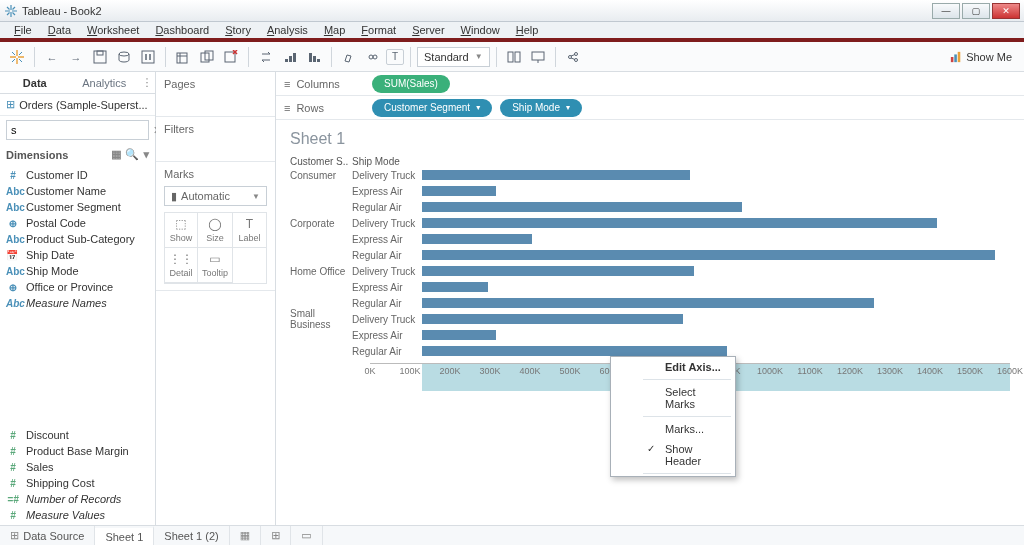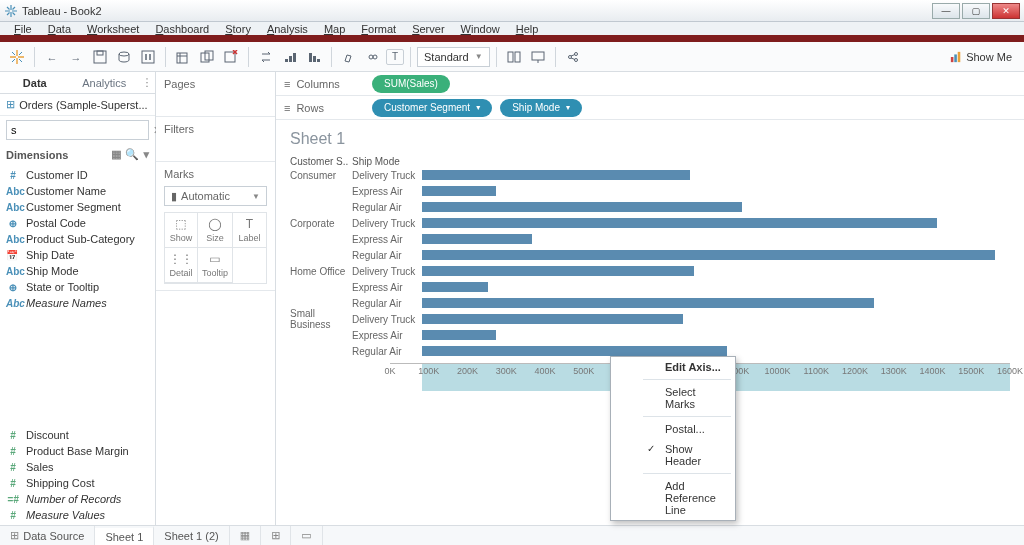--- a/index.html
+++ b/index.html
@@ -2,21 +2,21 @@
 <html><head>
 <meta charset="utf-8">
 <style>
 * { margin:0; padding:0; box-sizing:border-box; font-family:"Segoe UI",Arial,sans-serif; }
 body { width:1024px; height:545px; background:#fff; font-size:11px; color:#333; overflow:hidden; }
 .titlebar { height:22px; background:linear-gradient(#fff,#e8ecf0); border-bottom:1px solid #c0c8d0; display:flex; align-items:center; padding:0 4px; }
 .titlebar .app-ico { width:14px; height:14px; margin-right:4px; color:#4a90b8; }
 .titlebar-right { margin-left:auto; display:flex; gap:2px; }
 .winbtn { width:28px; height:16px; border:1px solid #9aa; background:linear-gradient(#f8fafc,#dce4ea); display:flex; align-items:center; justify-content:center; font-size:9px; cursor:pointer; }
 .winbtn.close { background:linear-gradient(#e88,#c33); color:#fff; border-color:#933; }
-.menubar { height:20px; background:#eef2f5; border-bottom:7px solid #7f1d1d; display:flex; align-items:center; padding-left:6px; gap:0; }
+.menubar { height:20px; background:#eef2f5; border-bottom:4px solid #7f1d1d; display:flex; align-items:center; padding-left:6px; gap:0; }
 .menubar span { padding:2px 8px; cursor:pointer; }
 .menubar span u { text-decoration:underline; }
 .toolbar { height:30px; background:#fafbfc; border-bottom:1px solid #d8dde2; display:flex; align-items:center; padding:0 6px; gap:2px; }
 .tb-ico { width:22px; height:22px; display:flex; align-items:center; justify-content:center; cursor:pointer; border-radius:2px; color:#5a6572; }
 .tb-sep { width:1px; height:20px; background:#d0d6dc; margin:0 4px; }
 .tb-combo { height:20px; border:1px solid #c8cfd6; background:#fff; padding:0 6px; display:flex; align-items:center; gap:6px; font-size:11px; cursor:pointer; }
 .showme { margin-left:auto; display:flex; gap:4px; cursor:pointer; padding:2px 6px; }
 .showme-ico { width:12px; height:12px; }
 .main { display:flex; height:453px; }
 
@@ -57,21 +57,21 @@
 .sheetbody { flex:1; padding:10px 14px; position:relative; }
 .sheetbody h2 { font-weight:300; color:#8a949e; font-size:16px; margin-bottom:8px; }
 .chartwrap { position:relative; }
 .chdr { display:flex; font-size:10px; color:#555; }
 .chdr .c1 { width:62px; } .chdr .c2 { width:70px; }
 .row { display:flex; align-items:center; height:16px; }
 .row .seg { width:62px; font-size:10px; color:#666; }
 .row .ship { width:70px; font-size:10px; color:#666; text-align:left; padding-right:4px; }
 .row .bar-area { flex:1; position:relative; height:12px; }
 .bar { position:absolute; left:0; top:1px; height:10px; background:#5a8bb0; }
-.axis { display:flex; margin-left:100px; font-size:9px; color:#777; border-top:1px solid #bbb; height:14px; position:relative; }
+.axis { display:flex; margin-left:80px; font-size:9px; color:#777; border-top:1px solid #bbb; height:14px; position:relative; }
 .tick { position:absolute; transform:translateX(-50%); top:2px; }
 .axis-title { position:absolute; left:50%; transform:translateX(-50%); top:14px; color:#666; font-size:10px; }
 .axis-hl { position:absolute; left:132px; right:0; top:0; height:28px; background:#7fc0cc; opacity:.55; }
 
 .ctx { position:absolute; left:610px; top:356px; width:126px; background:#fff; border:1px solid #a8b0b8; box-shadow:2px 3px 6px rgba(0,0,0,.25); z-index:50;padding-left:28px; }
 .ctx-item { padding:4px 10px 4px 26px; font-size:11px; position:relative; cursor:pointer; }
 .ctx-item.disabled { color:#aaa; cursor:default; }
 .ctx-item .chk { position:absolute; left:8px; top:4px; font-size:10px; }
 .ctx-sep { height:1px; background:#dde3e8; margin:2px 4px; }
 
@@ -287,21 +287,21 @@
         <div class="field dim">
           <span class="fico">📅</span>
           <span>Ship Date</span>
         </div>
         <div class="field dim">
           <span class="fico">Abc</span>
           <span>Ship Mode</span>
         </div>
         <div class="field dim">
           <span class="fico">⊕</span>
-          <span>State or Tooltip</span>
+          <span>Office or Province</span>
         </div>
         <div class="field dim italic">
           <span class="fico">Abc</span>
           <span>Measure Names</span>
         </div>
       </div>
     <div style="flex:1"></div>
     <div class="fieldlist meas" id="measlist">
         <div class="field meas">
           <span class="fico">#</span>
@@ -512,24 +512,23 @@
         </div>
     </div>
   </div>
 </div>
 
 <div class="ctx" id="ctx">
     <div class="ctx-item" style="font-weight: 600;"><span>Edit Axis...</span></div>
     <div class="ctx-sep"></div>
     <div class="ctx-item"><span>Select Marks</span></div>
     <div class="ctx-sep"></div>
-    <div class="ctx-item"><span>Postal...</span></div>
+    <div class="ctx-item"><span>Marks...</span></div>
     <div class="ctx-item"><span class="chk">✓</span><span>Show Header</span></div>
     <div class="ctx-sep"></div>
-    <div class="ctx-item"><span>Add Reference Line</span></div>
   </div>
 
 <div class="bottomtabs">
   <div class="btab">
       <span class="btab-ico">⊞</span>
       <span>Data Source</span>
     </div>
   <div class="btab active">
       <span>Sheet 1</span>
     </div>

